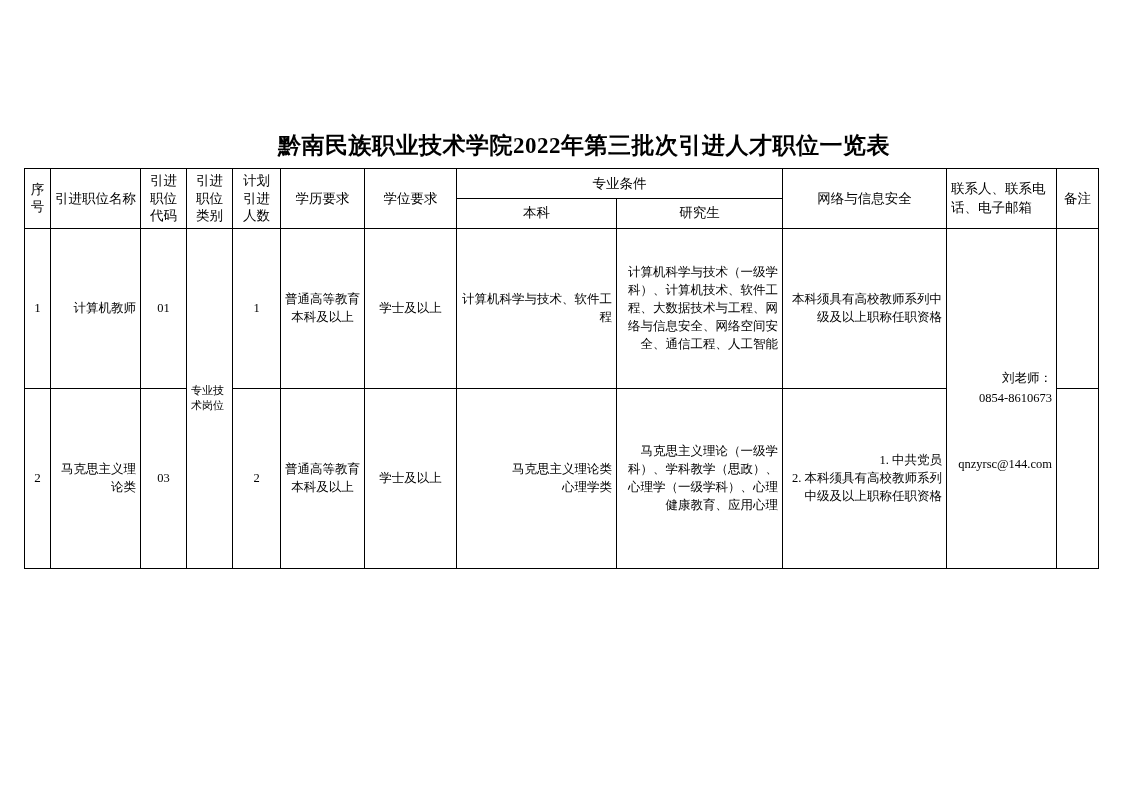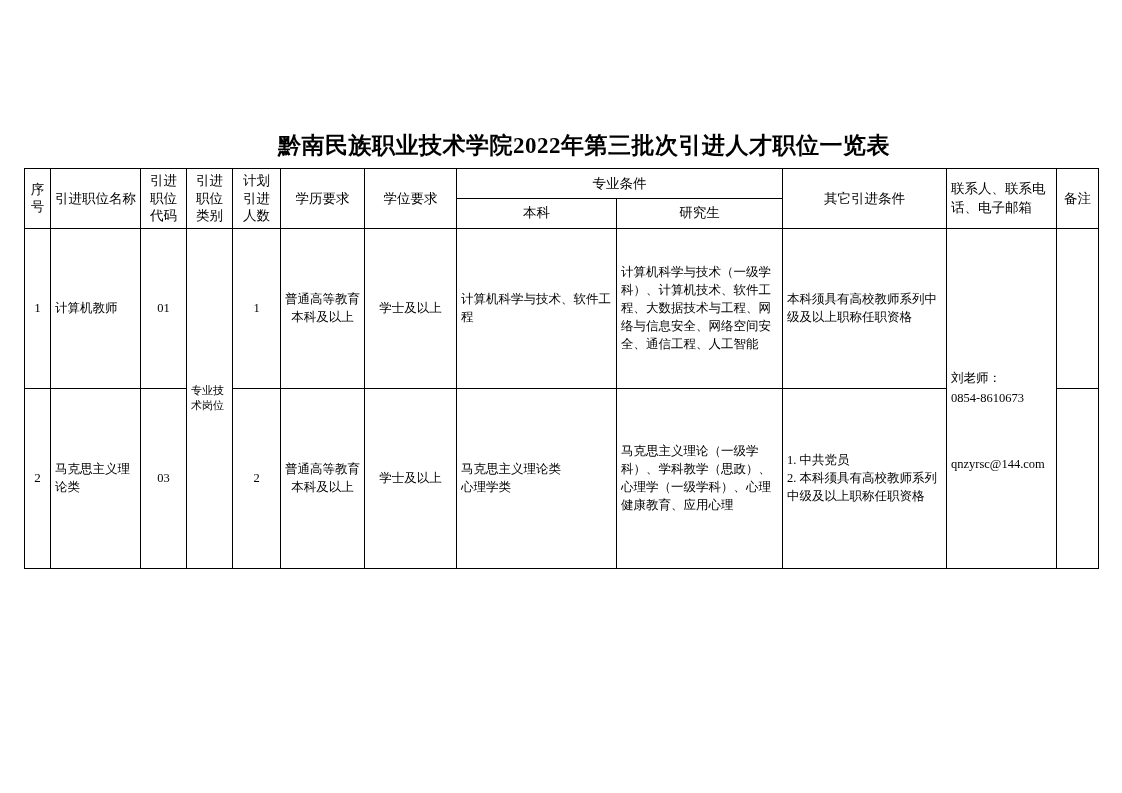--- a/index.html
+++ b/index.html
@@ -56,38 +56,38 @@
   }
   .hdr-left {
     text-align: left;
     font-weight: bold;
     font-size: 13.5px;
     line-height: 1.45;
     padding-left: 8px;
     margin-top: 15px;
   }
   .ctr { text-align: center; }
-  .lft { text-align: left; margin-top: 16px; }
+  .lft { text-align: right; margin-top: 16px; }
   .mid { vertical-align: middle; }
   .cell-body {
     font-size: 12.5px;
     line-height: 1.45;
   }
   .seq {
     text-align: center;
     font-weight: bold;
     font-size: 13px;
   }
   .vert {
     text-align: left;
     font-size: 11px;
     line-height: 1.4;
   }
   .contact {
-    text-align: left;
+    text-align: right;
     font-size: 12.5px;
     line-height: 1.6;
   }
   .contact .blk { display: block; }
   .contact .spacer { display: block; height: 46px; }
   .pre { white-space: pre-line; }
 </style>
 </head>
 <body>
 
@@ -113,21 +113,21 @@
     <thead>
       <tr>
         <td class="hdr" rowspan="2">序号</td>
         <td class="hdr" rowspan="2">引进职位名称</td>
         <td class="hdr" rowspan="2">引进职位代码</td>
         <td class="hdr" rowspan="2">引进职位类别</td>
         <td class="hdr" rowspan="2">计划引进人数</td>
         <td class="hdr" rowspan="2">学历要求</td>
         <td class="hdr" rowspan="2">学位要求</td>
         <td class="hdr" colspan="2">专业条件</td>
-        <td class="hdr" rowspan="2">其它引进条件</td>
+        <td class="hdr" rowspan="2">网络与信息安全</td>
         <td class="hdr-left" rowspan="2">联系人、联系电话、电子邮箱</td>
         <td class="hdr" rowspan="2">备注</td>
       </tr>
       <tr>
         <td class="hdr">本科</td>
         <td class="hdr">研究生</td>
       </tr>
     </thead>
     <tbody>
       <tr style="height:160px">

